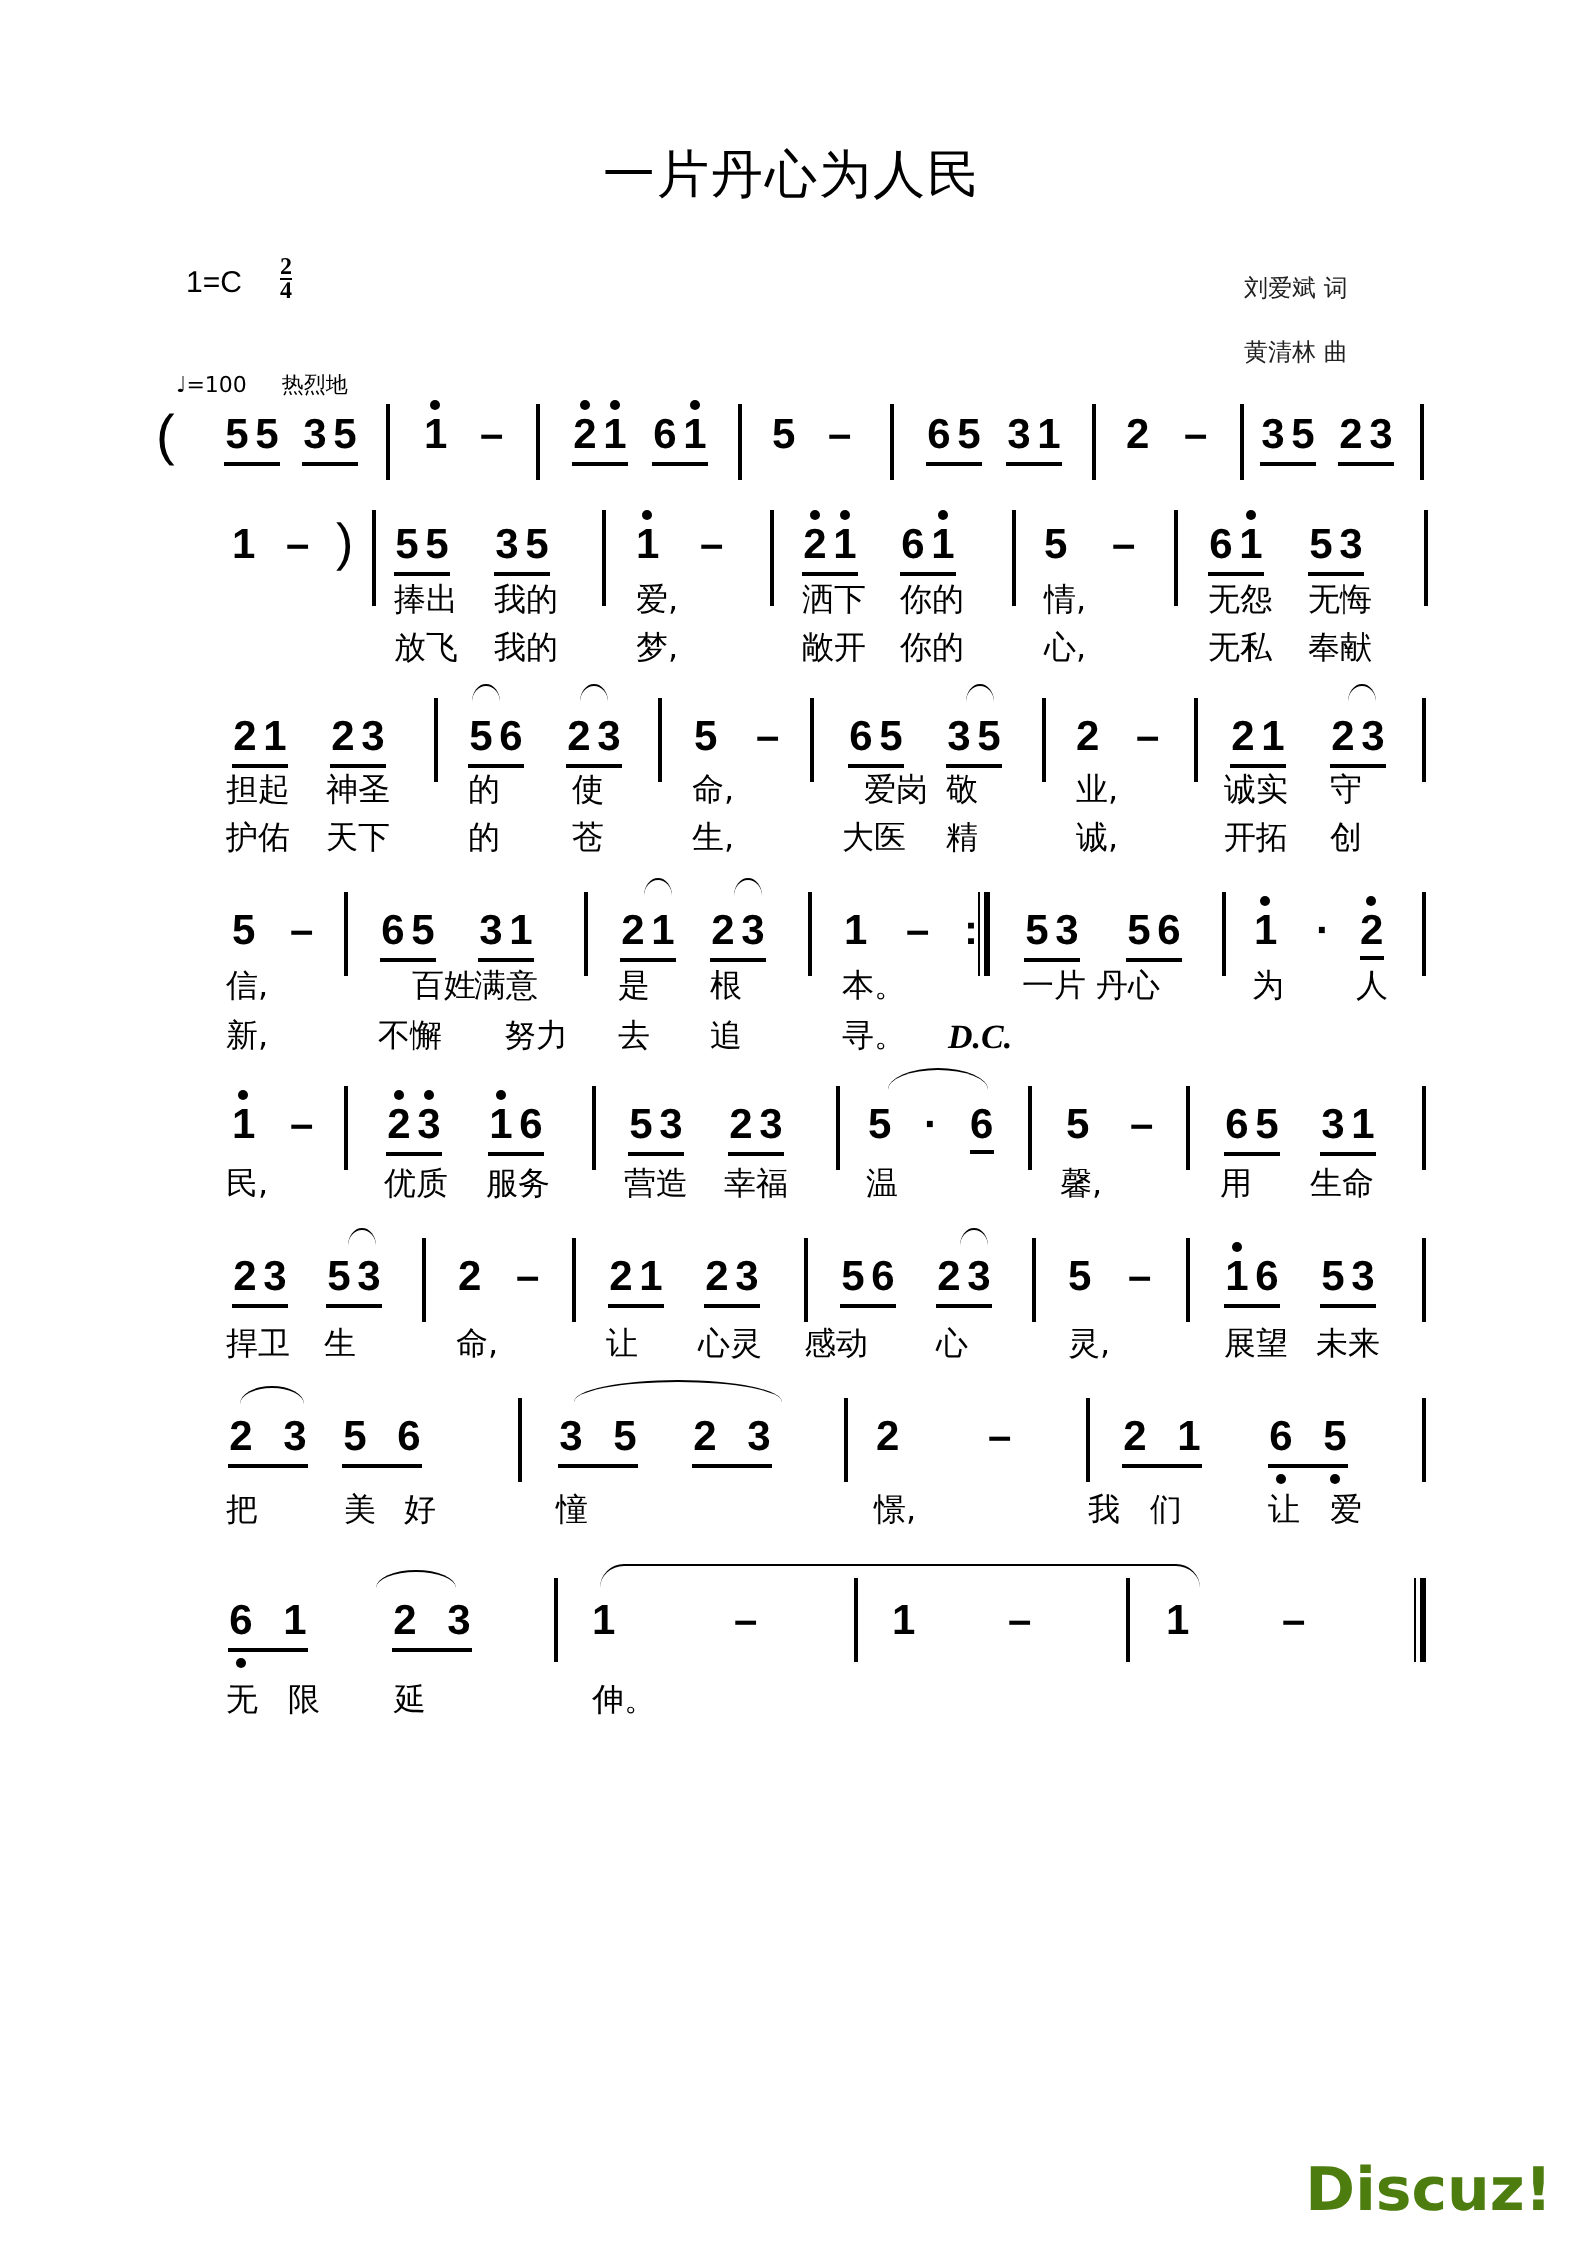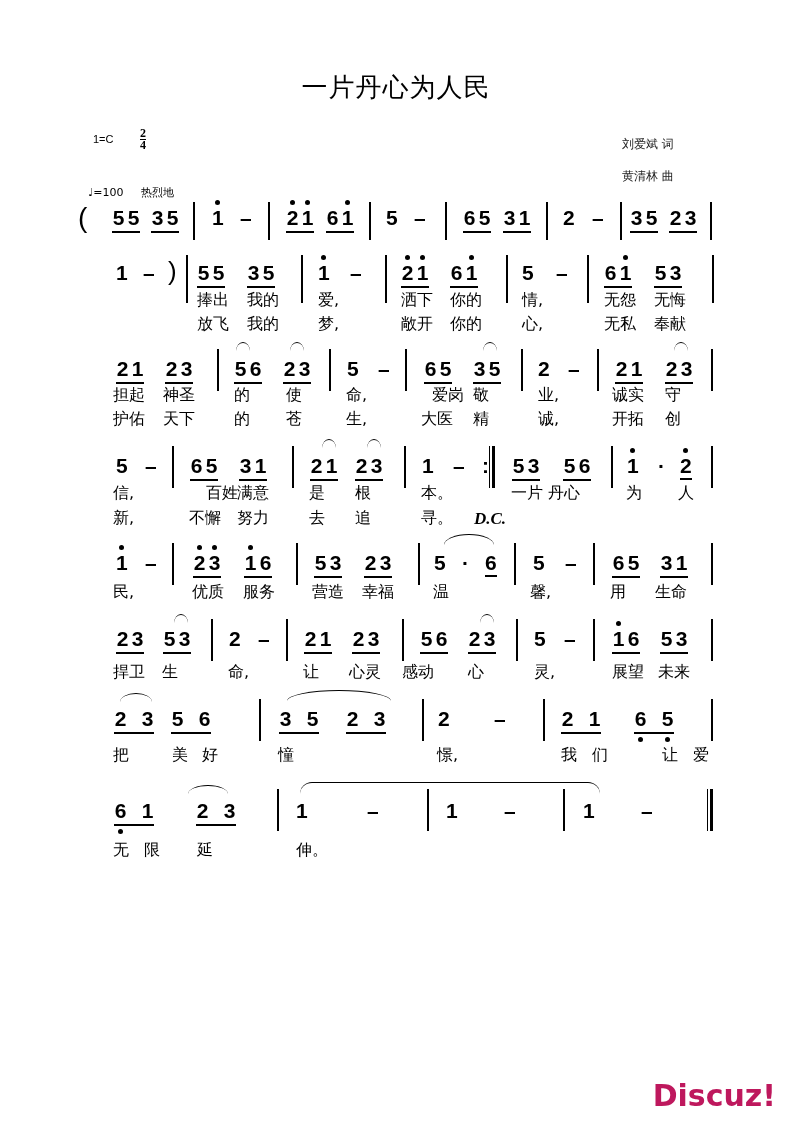--- a/index.html
+++ b/index.html
@@ -1,38 +1,38 @@
 <!DOCTYPE html>
 <html><head>
 <meta charset="utf-8">
 <style>
   html, body { margin:0; padding:0; background:#fff; }
   body { width:792px; height:1121px; position:relative; overflow:hidden;
          font-family:"DejaVu Sans", sans-serif; color:#000; }
   .abs { position:absolute; }
   .title { left:0; width:792px; top:70px; text-align:center; font-size:26px; font-family:"DejaVu Sans", sans-serif; letter-spacing:1px; }
-  .key { left:93px; top:133px; font-size:11px; font-family:"Liberation Sans", sans-serif; }
+  .key { left:93px; top:133px; font-size:15px; font-family:"Liberation Sans", sans-serif; }
   .ts { left:140px; top:128px; font-size:12px; font-weight:bold; font-family:"Liberation Serif", serif; line-height:11px; text-align:center; }
   .ts div:first-child { border-bottom:1px solid #000; }
   .credit { left:622px; font-size:12px; color:#222; }
   .tempo { left:88px; top:185px; font-size:11px; }
   .row { position:absolute; left:0; width:792px; }
   .note { position:absolute; font-family:"Liberation Sans", sans-serif; font-weight:bold; font-size:21px; line-height:24px; }
   .grp { position:absolute; display:flex; gap:2px; font-family:"Liberation Sans", sans-serif; font-weight:bold; font-size:21px; line-height:24px; }
   .grp.ul { border-bottom:2px solid #000; padding-bottom:1px; }
   .n { position:relative; display:inline-block; width:13px; text-align:center; }
   .dot-hi::before { content:""; position:absolute; left:50%; top:-6px; width:5px; height:5px; margin-left:-2.5px; border-radius:50%; background:#000; }
   .dot-lo::after { content:""; position:absolute; left:50%; bottom:-11px; width:5px; height:5px; margin-left:-2.5px; border-radius:50%; background:#000; }
   .bar { position:absolute; width:1.5px; background:#000; }
   .dbar { position:absolute; width:6px; border-left:1.5px solid #000; border-right:3px solid #000; box-sizing:border-box; }
   .lyr { position:absolute; font-size:16px; line-height:20px; white-space:pre; font-family:"DejaVu Sans", sans-serif; }
   .slur { position:absolute; border-top:1.5px solid #000; border-radius:50% 50% 0 0 / 100% 100% 0 0; height:8px; }
   .dc { position:absolute; font-family:"Liberation Serif", serif; font-weight:bold; font-style:italic; font-size:17px; }
   .paren { position:absolute; font-size:28px; font-family:"Liberation Sans", sans-serif; }
-  .watermark { position:absolute; right:16px; top:1078px; font-family:"DejaVu Sans", sans-serif; font-weight:bold; font-size:30px; color:#be185d; }
+  .watermark { position:absolute; right:16px; top:1078px; font-family:"DejaVu Sans", sans-serif; font-weight:bold; font-size:30px; color:#4d7c0f; }
 </style>
 </head>
 <body>
 
 <div class="abs title">一片丹心为人民</div>
 <div class="abs key">1=C</div>
 <div class="abs ts">
   <div>2</div>
   <div>4</div>
 </div>
@@ -275,21 +275,21 @@
   <span class="lyr" style="left:355px">根</span>
   <span class="lyr" style="left:421px">本。</span>
   <span class="lyr" style="left:511px">一片</span>
   <span class="lyr" style="left:548px">丹心</span>
   <span class="lyr" style="left:626px">为</span>
   <span class="lyr" style="left:678px">人</span>
 </div>
 <div class="row" style="top:508px">
   <span class="lyr" style="left:113px">新,</span>
   <span class="lyr" style="left:189px">不懈</span>
-  <span class="lyr" style="left:237px">努力</span>
+  <span class="lyr" style="left:252px">努力</span>
   <span class="lyr" style="left:309px">去</span>
   <span class="lyr" style="left:355px">追</span>
   <span class="lyr" style="left:421px">寻。</span>
   <span class="dc" style="left:474px;top:1px">D.C.</span>
 </div>
 
 <div class="row" style="top:551px">
   <span class="note dot-hi" style="left:116px">1</span>
   <span class="note" style="left:145px">–</span>
   <div class="bar" style="left:172px;top:-8px;height:42px"></div>
@@ -432,22 +432,22 @@
       <span class="n dot-lo">6</span>
       <span class="n dot-lo">5</span>
     </div>
   <div class="bar" style="left:711px;top:-8px;height:42px"></div>
 </div>
 <div class="row" style="top:745px">
   <span class="lyr" style="left:113px">把</span>
   <span class="lyr" style="left:172px;letter-spacing:14px">美好</span>
   <span class="lyr" style="left:278px">憧</span>
   <span class="lyr" style="left:437px">憬,</span>
-  <span class="lyr" style="left:561px;letter-spacing:15px">我们</span>
-  <span class="lyr" style="left:662px;letter-spacing:15px">让爱</span>
+  <span class="lyr" style="left:544px;letter-spacing:15px">我们</span>
+  <span class="lyr" style="left:634px;letter-spacing:15px">让爱</span>
 </div>
 
 <div class="row" style="top:799px">
   <div class="grp ul" style="left:114px;gap:14px">
       <span class="n dot-lo">6</span>
       <span class="n">1</span>
     </div>
   <div class="slur" style="left:188px;top:-14px;width:40px"></div>
   <div class="grp ul" style="left:196px;gap:14px">
       <span class="n">2</span>

